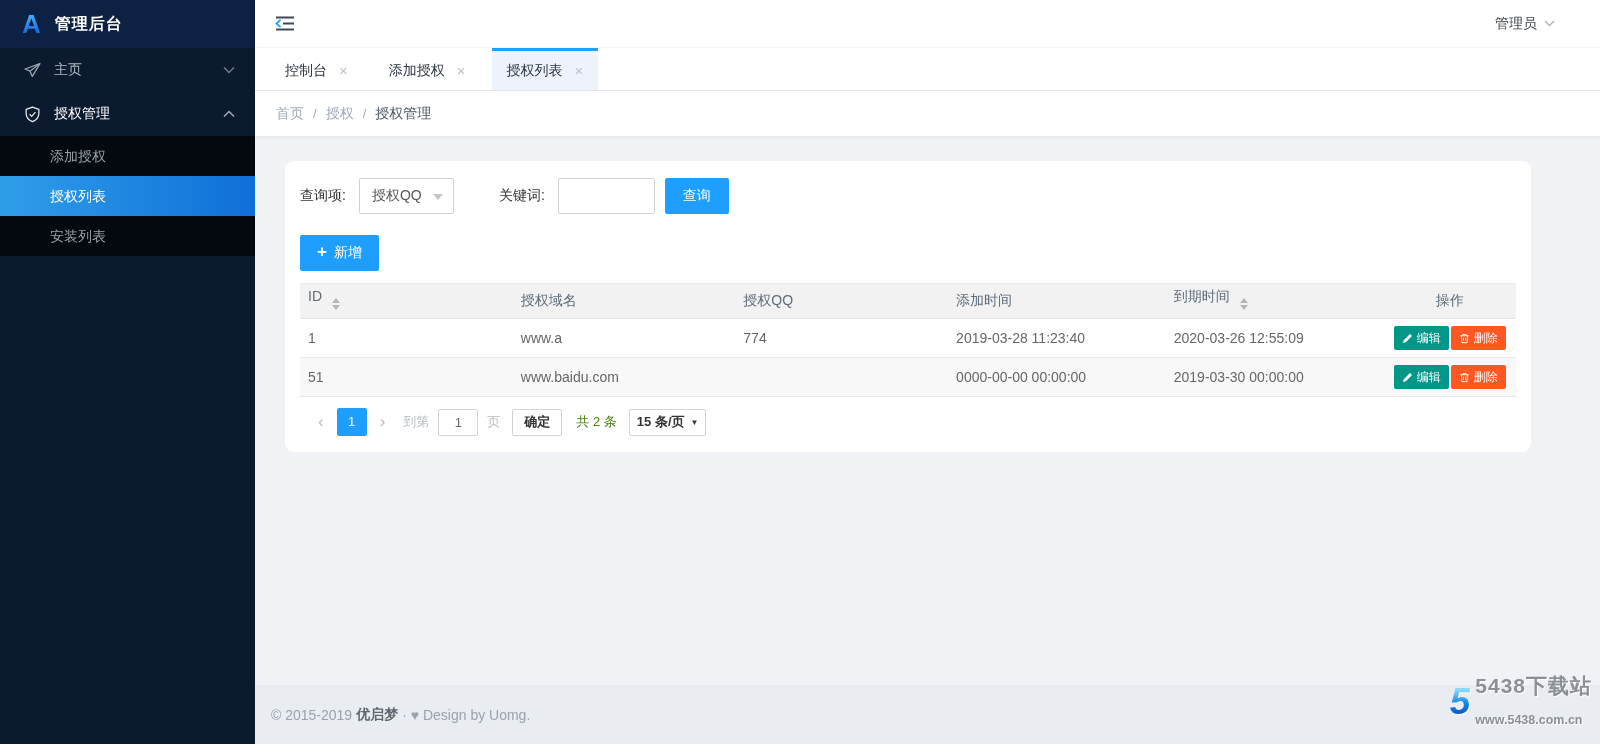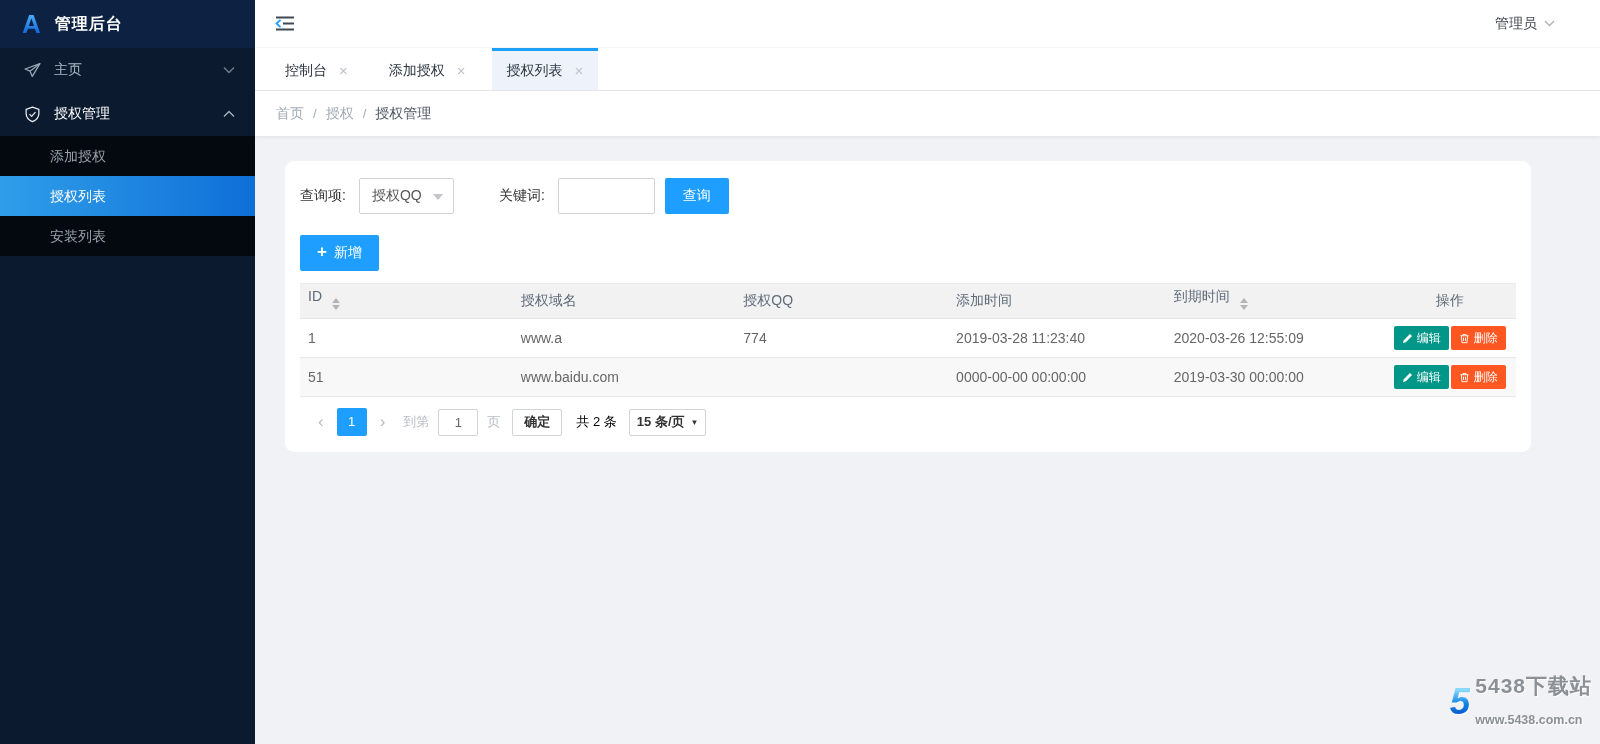--- a/index.html
+++ b/index.html
@@ -70,21 +70,21 @@
   .op-edit { background:#009688; }
   .op-del { background:#ff5722; margin-left:2px;justify-content:center; }
 
   
   .pager { display:flex; align-items:center; margin-top:10px; padding-left:9px; height:30px; }
   .pg-arrow { color:#b6bcc4; font-size:17px; padding:0 9px; cursor:pointer; user-select:none; }
   .pg-num { width:30px; height:28px; line-height:28px; text-align:center; background:#1e9fff; color:#fff; border-radius:2px; font-size:13px; margin:0 4px; cursor:pointer; }
   .pg-gray { color:#b8bdc4; font-size:13px; margin:0 9px; }
   .pg-input { width:40px; height:27px; border:1px solid #d2d5d8; border-radius:2px; text-align:center; font-size:13px; color:#666; outline:none; }
   .pg-confirm { height:27px; padding:0 11px; background:#fff; border:1px solid #d2d5d8; border-radius:2px; font-size:13px; color:#333; font-weight:bold; cursor:pointer; margin-left:3px; font-family:inherit; }
-  .pg-total { color:#000000; font-size:13px; margin:0 12px 0 14px; }
+  .pg-total { color:#4d7c0f; font-size:13px; margin:0 12px 0 14px; }
   .pg-sel { height:27px; border:1px solid #d2d5d8; border-radius:2px; display:inline-flex; align-items:center; padding:0 7px; font-size:13px; color:#333; font-weight:bold; cursor:pointer; background:#fff; }
   .pg-sel .vcaret { font-size:8px; color:#333; margin-left:6px; }
 
   
   .footer { height:59px; background:#e9ecf0; display:flex; align-items:center; padding-left:16px; font-size:14px; color:#9aa2ac; }
   .footer .brand { color:#5f6670; font-weight:bold; margin:0 4px; }
 
   
   .watermark { position:absolute; right:8px; bottom:16px; display:flex; align-items:center; z-index:5; }
   .wm-5 { font-size:37px; font-weight:900; font-style:italic; line-height:.9; margin-right:5px;
@@ -299,20 +299,26 @@
           <span class="pg-total">共 2 条</span>
           <span class="pg-sel">
             <span>15 条/页</span>
             <span class="vcaret">▼</span>
           </span>
         </div>
 
       </div>
     </div>
 
+    <div class="footer">
+      <span>© 2015-2019</span>
+      <span class="brand">优启梦</span>
+      <span>·</span>&nbsp;
+      <span>♥ Design by Uomg.</span>
+    </div>
   </div>
 </div>
 
 <div class="watermark">
   <span class="wm-5">5</span>
   <span class="wm-text">
     <div class="wm-title">5438下载站</div>
     <div class="wm-url">www.5438.com.cn</div>
   </span>
 </div>

